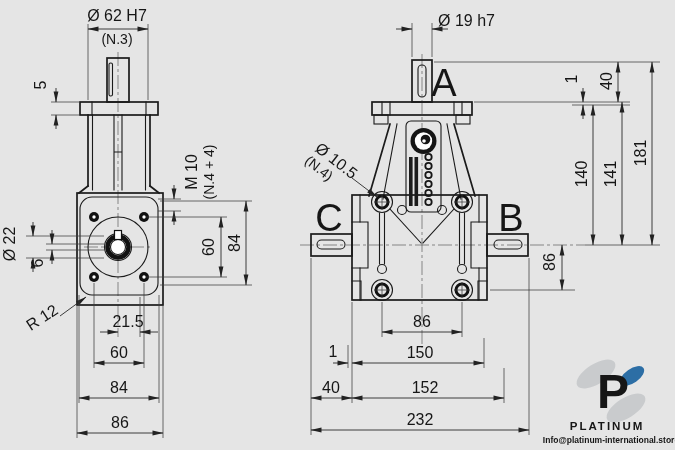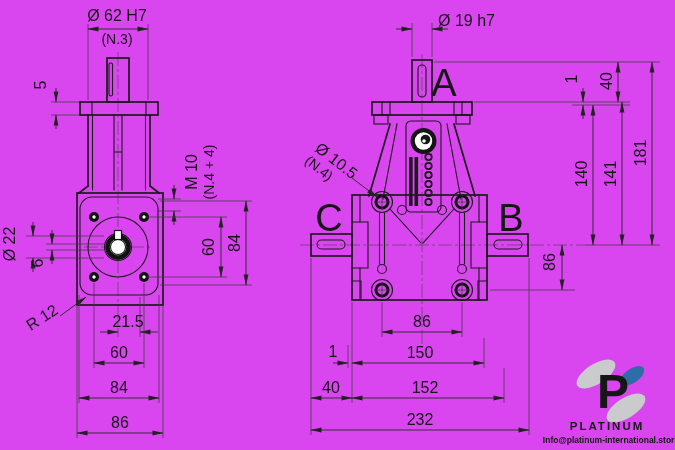--- a/index.html
+++ b/index.html
@@ -1,16 +1,16 @@
 <!DOCTYPE html>
 <html><head>
 <meta charset="utf-8">
 <style>
   html,body{margin:0;padding:0;background:#fff;}
-  #stage{position:relative;width:675px;height:450px;background:#d946ef;overflow:hidden;
+  #stage{position:relative;width:675px;height:450px;background:#e5e5e5;overflow:hidden;
          font-family:"Liberation Sans",sans-serif;}
   svg text{font-family:"Liberation Sans",sans-serif;fill:#161616;}
   .ol  {stroke:#1b1b1b;stroke-width:1.7;fill:none;stroke-linecap:square;}
   .ol2 {stroke:#1b1b1b;stroke-width:1.1;fill:none;stroke-linecap:square;}
   .tl  {stroke:#3c3c3c;stroke-width:0.75;fill:none;}
   .dl  {stroke:#282828;stroke-width:0.9;fill:none;}
   .cl  {stroke:#444;stroke-width:0.6;fill:none;stroke-dasharray:14 3 3 3;}
   .dt  {font-size:16px;}
   .dts {font-size:14px;}
   .big {font-size:38px;}

